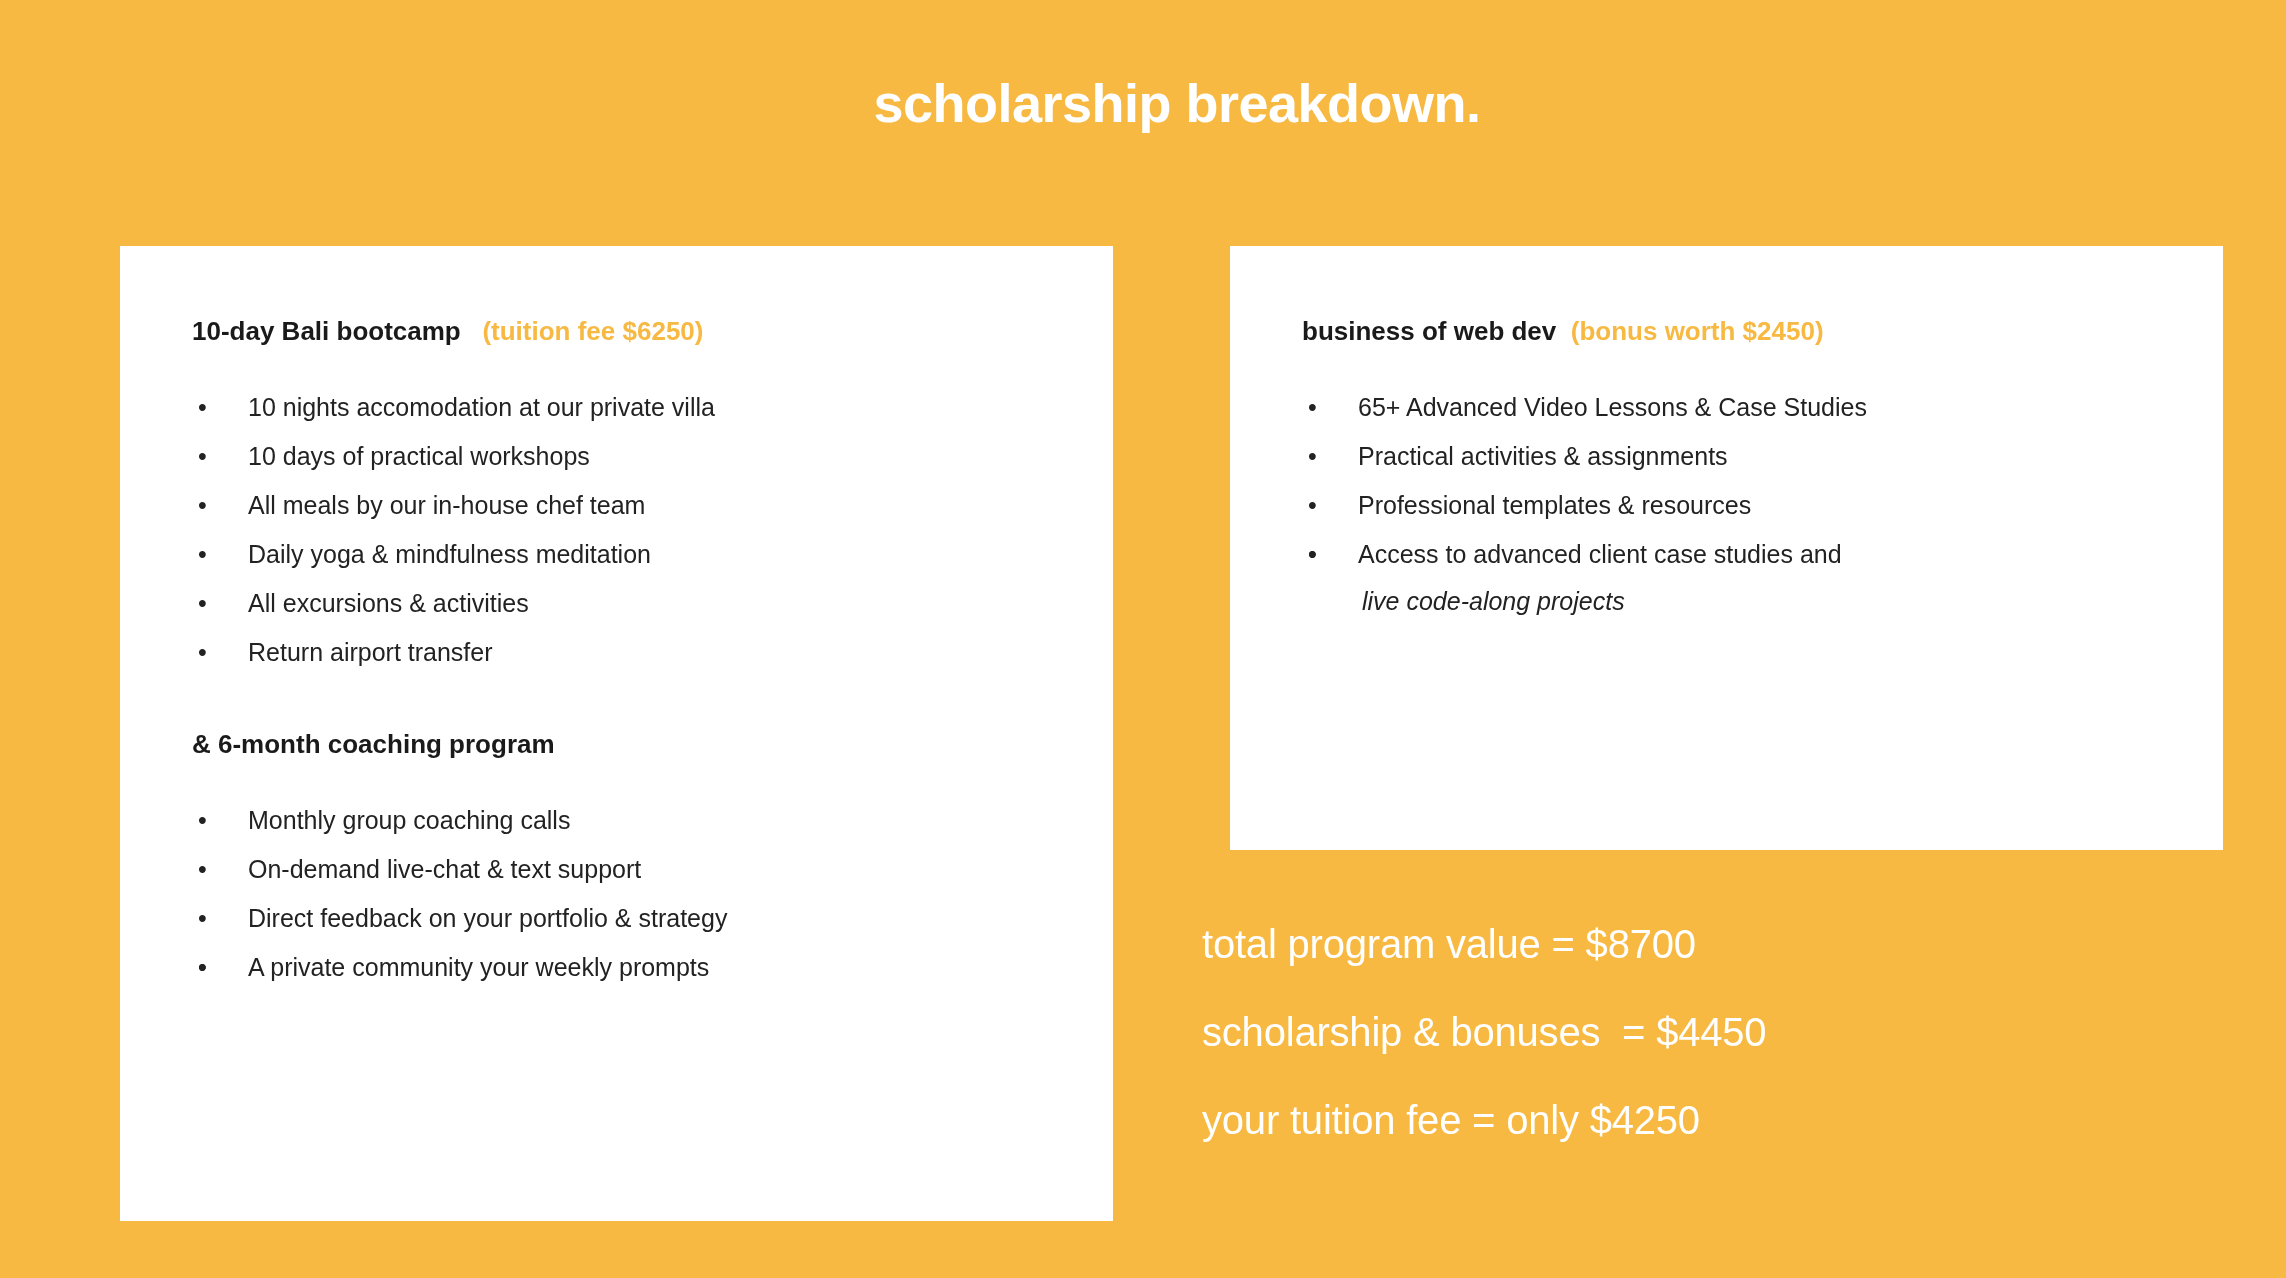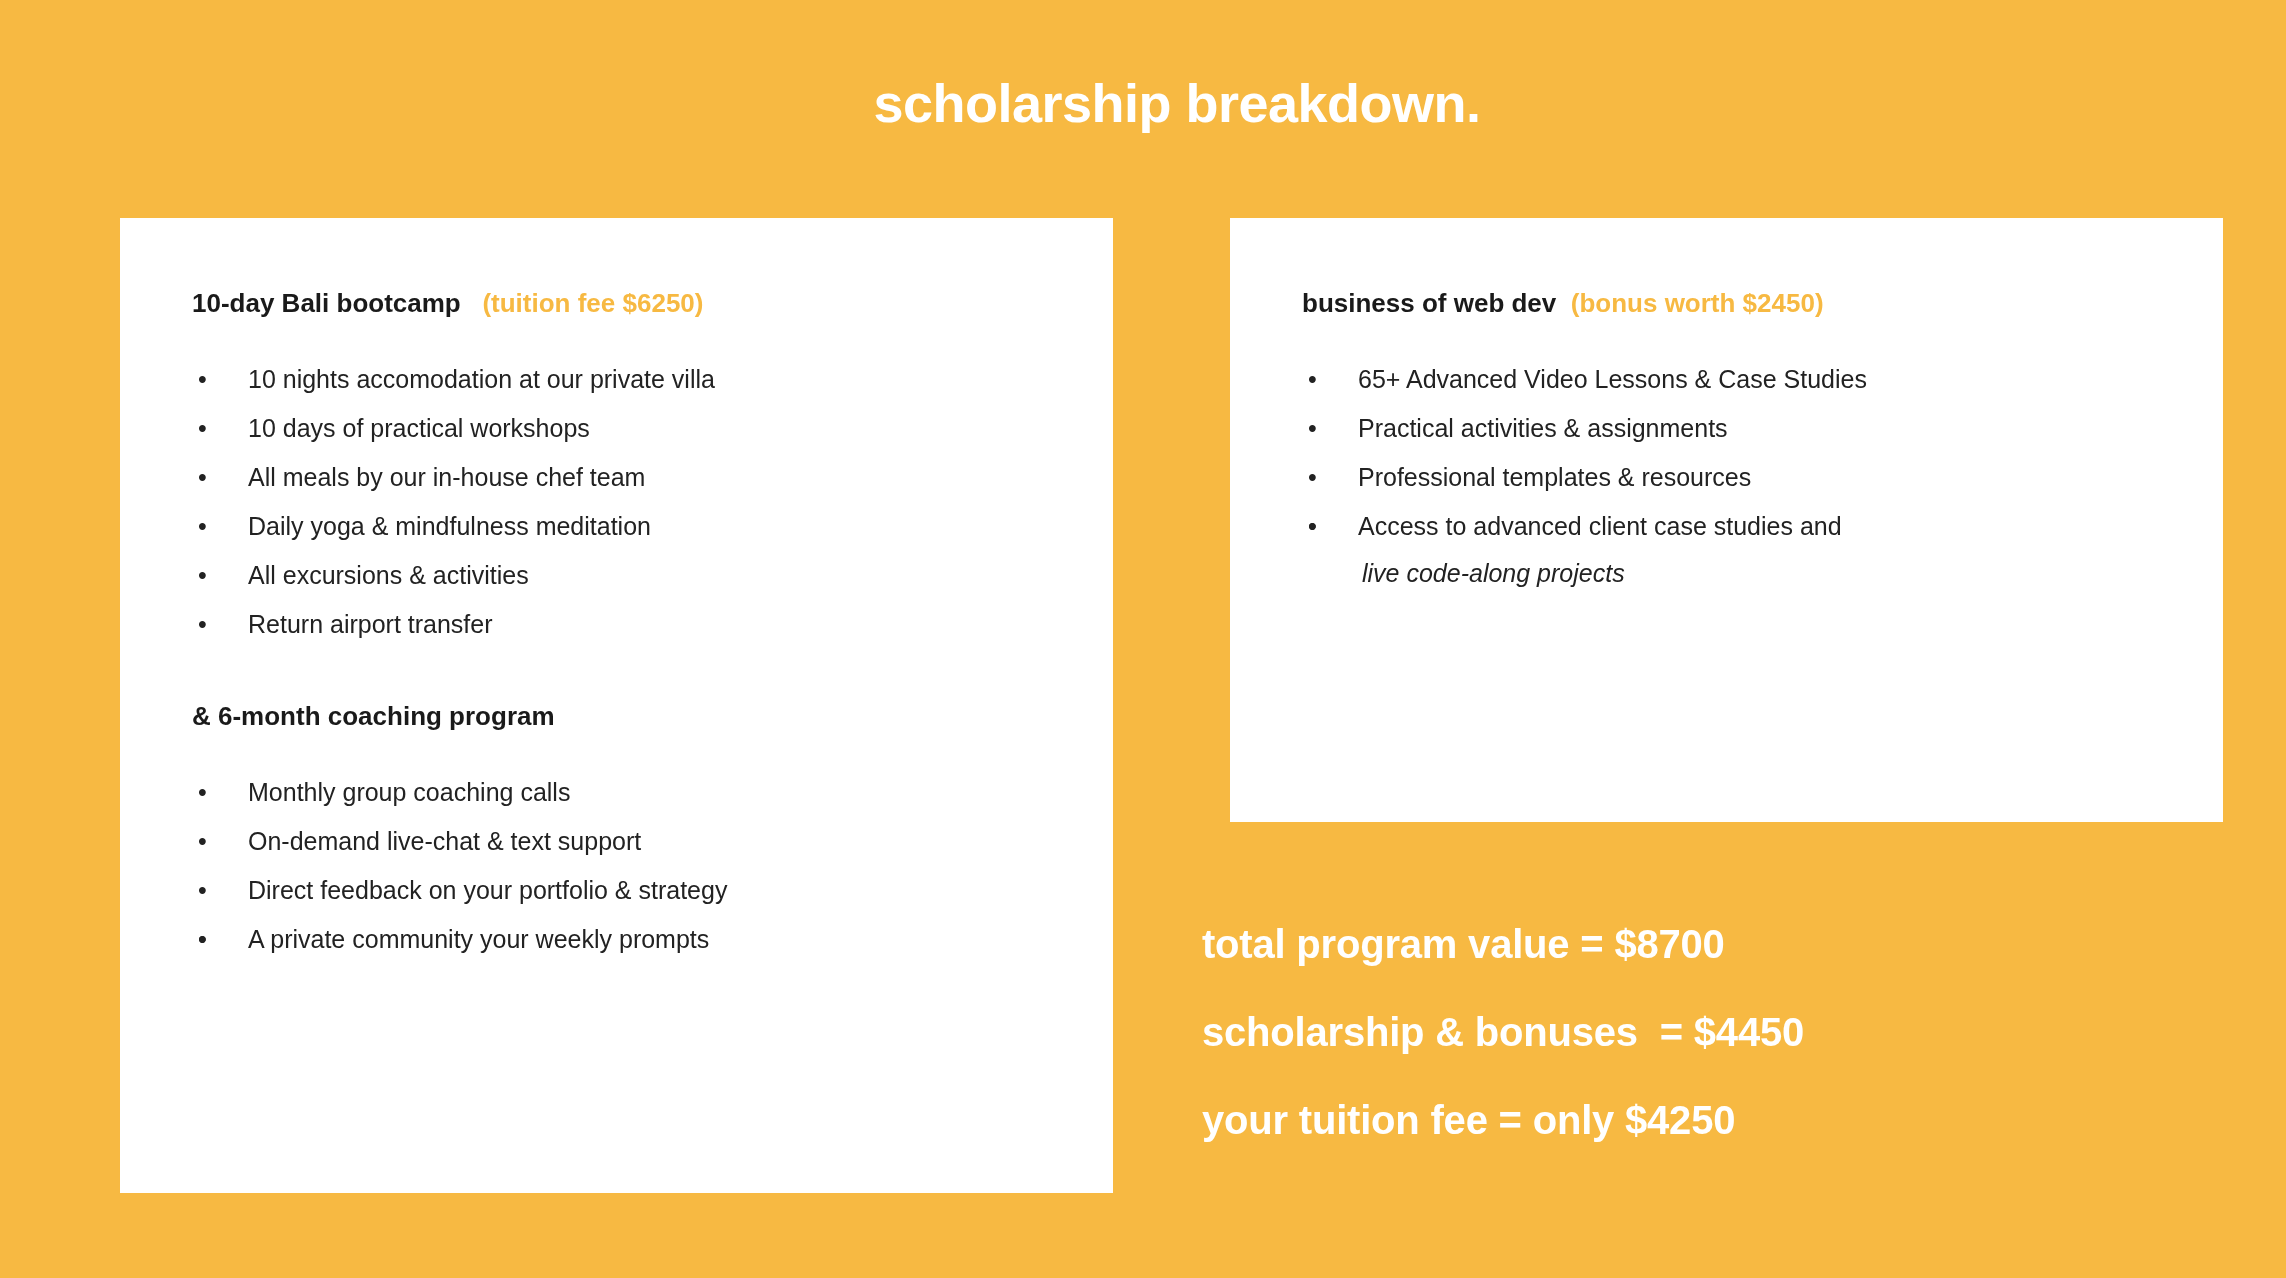--- a/index.html
+++ b/index.html
@@ -28,20 +28,21 @@
     font-size: 54px;
     font-weight: bold;
     letter-spacing: -0.5px;
     padding-left: 34px;
   }
 
   
   .card {
     position: absolute;
     background: #FFFFFF;
+    margin-top: 28px;
   }
   #card-left {
     left: 120px;
     top: 218px;
     width: 993px;
     height: 975px;
   }
   #card-right {
     left: 1230px;
     top: 218px;
@@ -101,21 +102,21 @@
   
   #totals {
     position: absolute;
     left: 1202px;
     top: 900px;
     width: 1000px;
   }
   .total-line {
     color: #FFFFFF;
     font-size: 40px;
-    font-weight: bold;
+    font-weight: normal;
     line-height: 88px;
     letter-spacing: -0.2px;
     white-space: pre;
   }
 </style>
 </head>
 <body>
 
 <div class="page">
 

